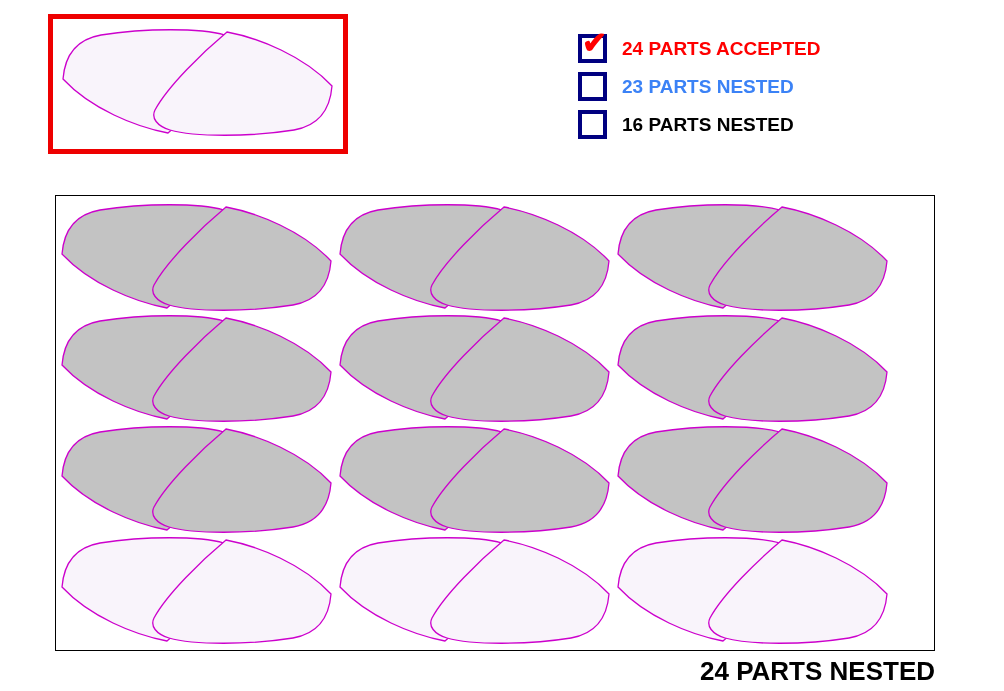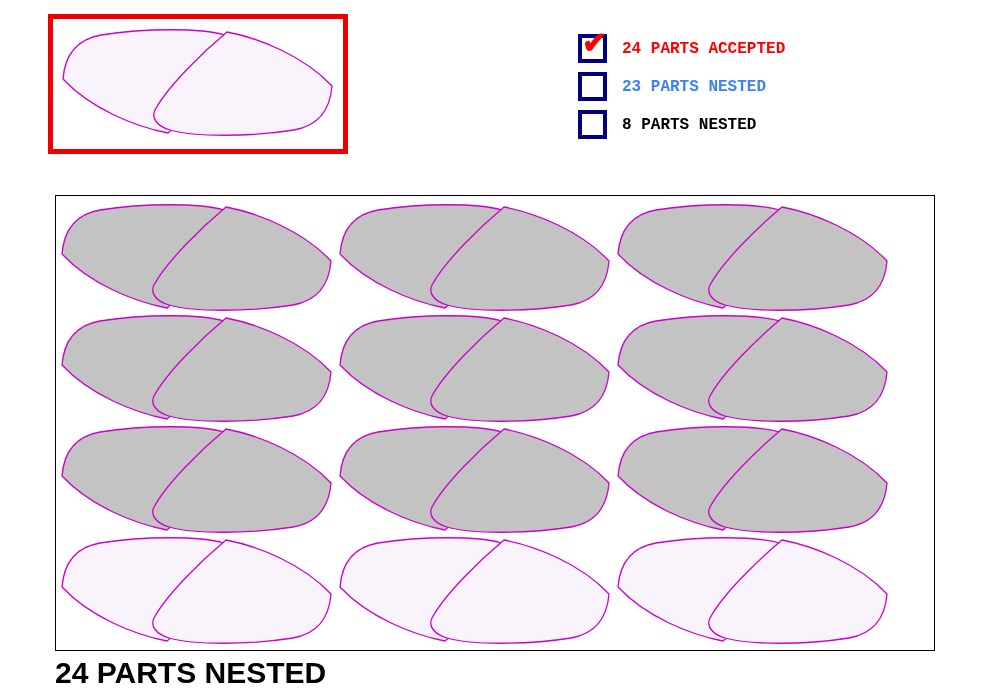--- a/index.html
+++ b/index.html
@@ -46,46 +46,45 @@
   .check{
     position:absolute;
     left:0px; top:-10px;
     font-size:30px;
     font-weight:bold;
     color:#ff0000;
     line-height:30px;
     visibility:hidden;
   }
   .legend-label{
-    font-size:16px;
+    font-size:19px;
     font-weight:bold;
     color:#000000;
     white-space:nowrap;
     letter-spacing:0px;
-    font-family:Liberation Mono, monospace;
   }
 
   
   .nest-area{
     position:absolute;
     left:55px; top:195px;
     width:880px; height:456px;
     border:1px solid #000000;
     box-sizing:border-box;
     background:#ffffff;
   }
   .nest-area svg{display:block;}
 
   
   .nest-caption{
     position:absolute;
     left:55px; top:656px;
     width:880px;
-    text-align:left;
-    font-size:30px;
+    text-align:right;
+    font-size:26px;
     font-weight:bold;
     color:#000000;
   }
 </style>
 </head>
 <body>
 
 <div class="screen">
 
   <svg width="0" height="0" style="position:absolute" aria-hidden="true">
@@ -110,21 +109,21 @@
       <span class="legend-label" style="color: rgb(255, 0, 0);">24 PARTS ACCEPTED</span>
     </div>
 
     <div class="legend-item">
       <span class="checkbox" style="border-color: rgb(0, 0, 128);"></span>
       <span class="legend-label" style="color: #3b82f6;">23 PARTS NESTED</span>
     </div>
 
     <div class="legend-item">
       <span class="checkbox" style="border-color: rgb(0, 0, 128);"></span>
-      <span class="legend-label" style="color: rgb(0, 0, 0);">8 PARTS NESTED</span>
+      <span class="legend-label" style="color: rgb(0, 0, 0);">16 PARTS NESTED</span>
     </div>
 
   </div>
 
   <div class="nest-area">
     <svg id="nest-svg" width="878" height="454" viewBox="0 0 878 454">
         <use href="#part-shape" transform="translate(4,6)" fill="#c3c3c3" stroke="#cc00cc"></use>
         <use href="#part-shape" transform="translate(277,117) rotate(180)" fill="#c3c3c3" stroke="#cc00cc"></use>
         <use href="#part-shape" transform="translate(282,6)" fill="#c3c3c3" stroke="#cc00cc"></use>
         <use href="#part-shape" transform="translate(555,117) rotate(180)" fill="#c3c3c3" stroke="#cc00cc"></use>

